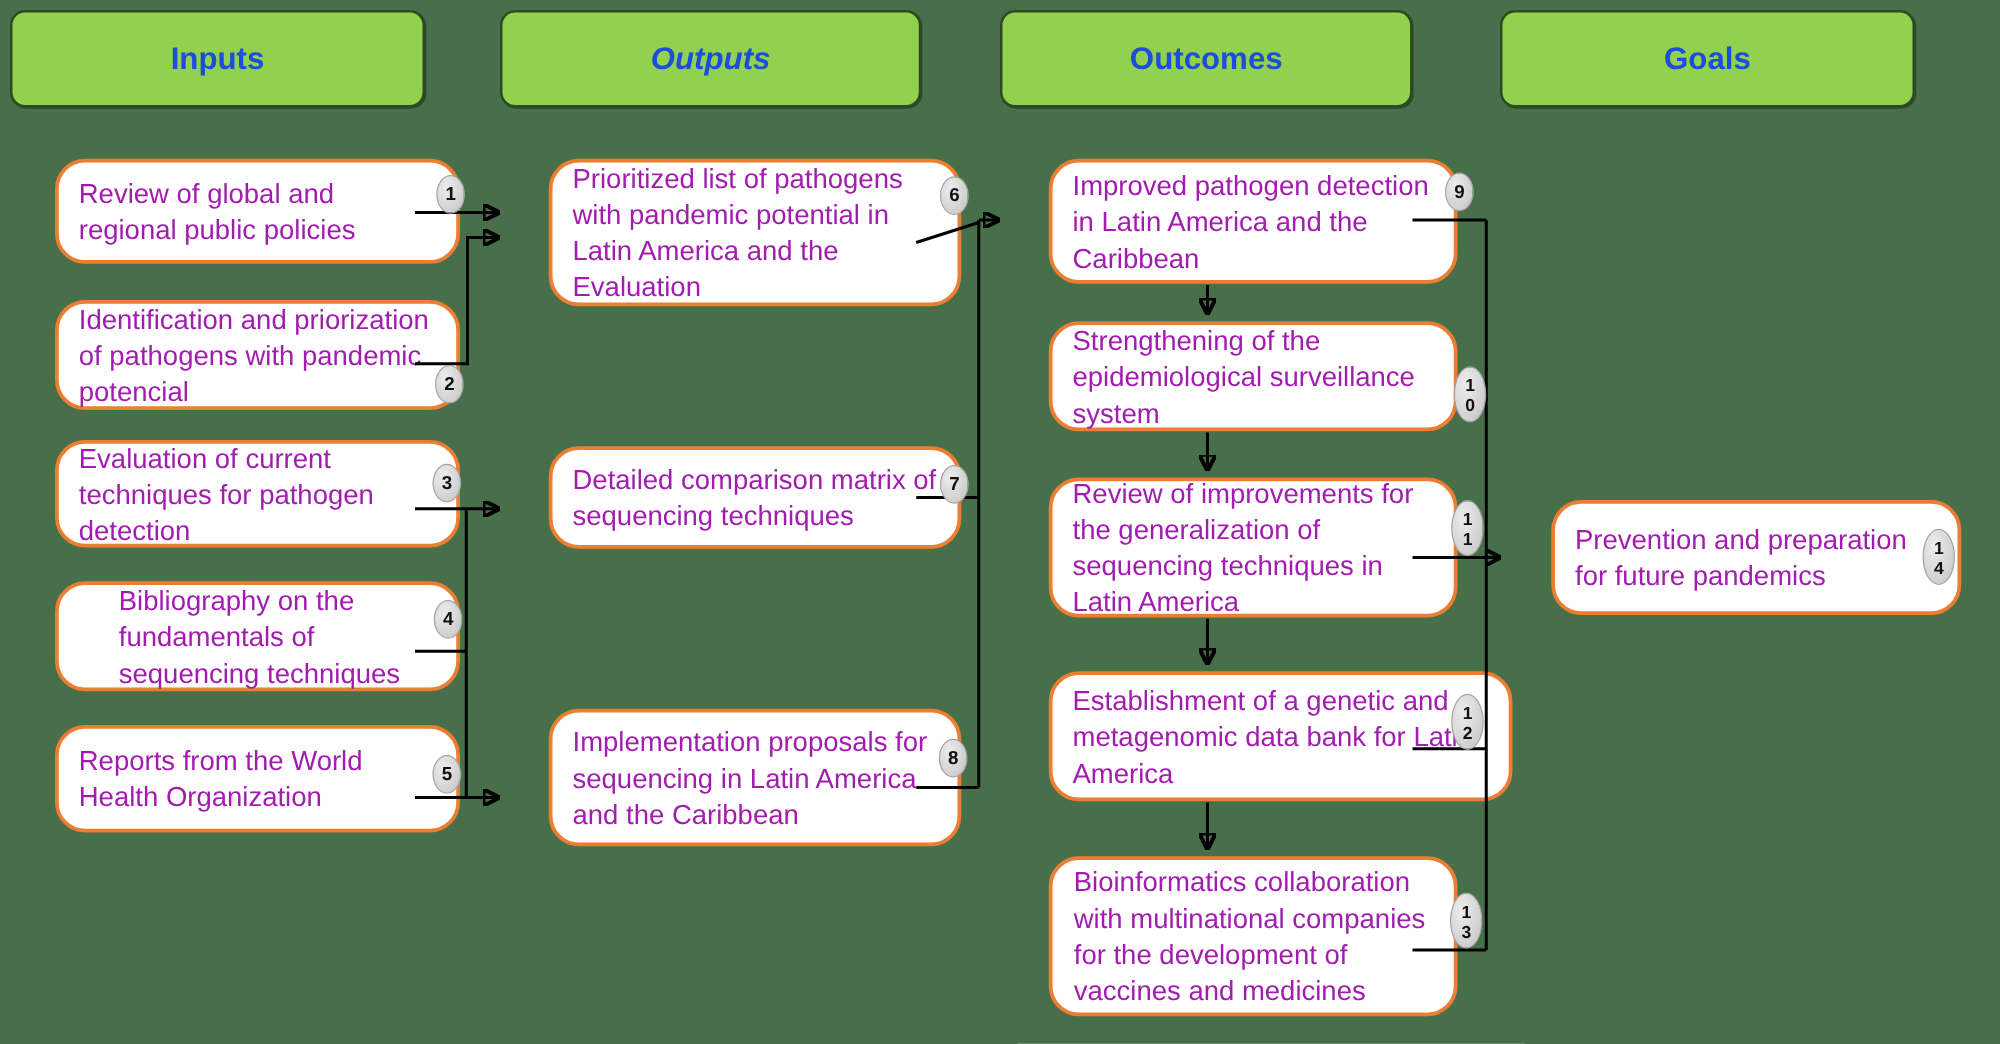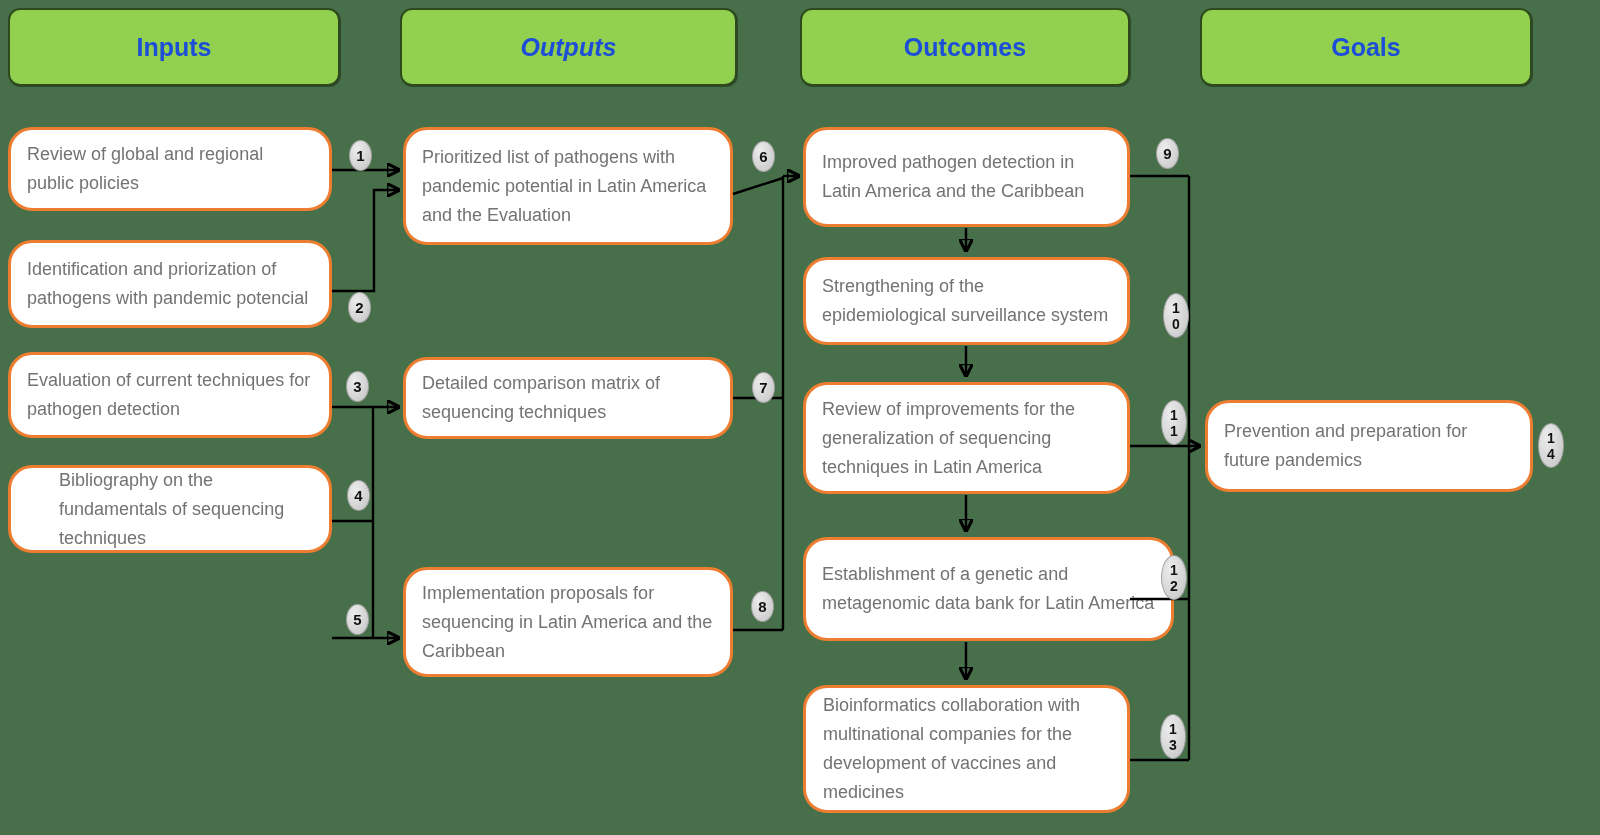--- a/index.html
+++ b/index.html
@@ -22,22 +22,23 @@
     height:78px;top:8px;
   }
   .node{
     position:absolute;
     background:#ffffff;
     border:3px solid #ED7D31;
     border-radius:24px;
     box-sizing:border-box;
     display:flex;align-items:center;
     padding:8px 14px 8px 16px;
-    font-size:18px;line-height:29px;color:#737373;
+    font-size:22px;line-height:29px;color:#a21caf;
     z-index:1;
+    margin-left:36px;
   }
   .badge{
     position:absolute;
     background:radial-gradient(ellipse at 35% 30%, #ececec 0%, #d6d6d6 55%, #c2c2c2 100%);
     border:1px solid #a3a3a3;
     border-radius:50%;
     display:flex;align-items:center;justify-content:center;
     font-size:15px;font-weight:600;color:#111;
     z-index:3;
     box-sizing:border-box;
@@ -63,20 +64,21 @@
 
   <div class="col-header" style="left:8px;width:332px;">Inputs</div>
   <div class="col-header" style="left:400px;width:337px;font-style:italic;">Outputs</div>
   <div class="col-header" style="left:800px;width:330px;">Outcomes</div>
   <div class="col-header" style="left:1200px;width:332px;">Goals</div>
 
   <div class="node" style="left:8px;top:127px;width:324px;height:84px;">Review of global and regional public policies</div>
   <div class="node" style="left:8px;top:240px;width:324px;height:88px;">Identification and priorization of pathogens with pandemic potencial</div>
   <div class="node" style="left:8px;top:352px;width:324px;height:86px;">Evaluation of current techniques for pathogen detection</div>
   <div class="node" style="left:8px;top:465px;width:324px;height:88px;padding-left:48px;">Bibliography on the fundamentals of sequencing techniques</div>
+  <div class="node" style="left:8px;top:580px;width:324px;height:86px;">Reports from the World Health Organization</div>
 
   <div class="node" style="left:403px;top:127px;width:330px;height:118px;">Prioritized list of pathogens with pandemic potential in Latin America and the Evaluation</div>
   <div class="node" style="left:403px;top:357px;width:330px;height:82px;">Detailed comparison matrix of sequencing techniques</div>
   <div class="node" style="left:403px;top:567px;width:330px;height:110px;">Implementation proposals for sequencing in Latin America and the Caribbean</div>
 
   <div class="node" style="left:803px;top:127px;width:327px;height:100px;">Improved pathogen detection in Latin America and the Caribbean</div>
   <div class="node" style="left:803px;top:257px;width:327px;height:88px;">Strengthening of the epidemiological surveillance system</div>
   <div class="node" style="left:803px;top:382px;width:327px;height:112px;">Review of improvements for the generalization of sequencing techniques in Latin America</div>
   <div class="node" style="left:803px;top:537px;width:371px;height:104px;">Establishment of a genetic and metagenomic data bank for Latin America</div>
   <div class="node" style="left:803px;top:685px;width:327px;height:128px;padding-left:17px;">Bioinformatics collaboration with multinational companies for the development of vaccines and medicines</div>

